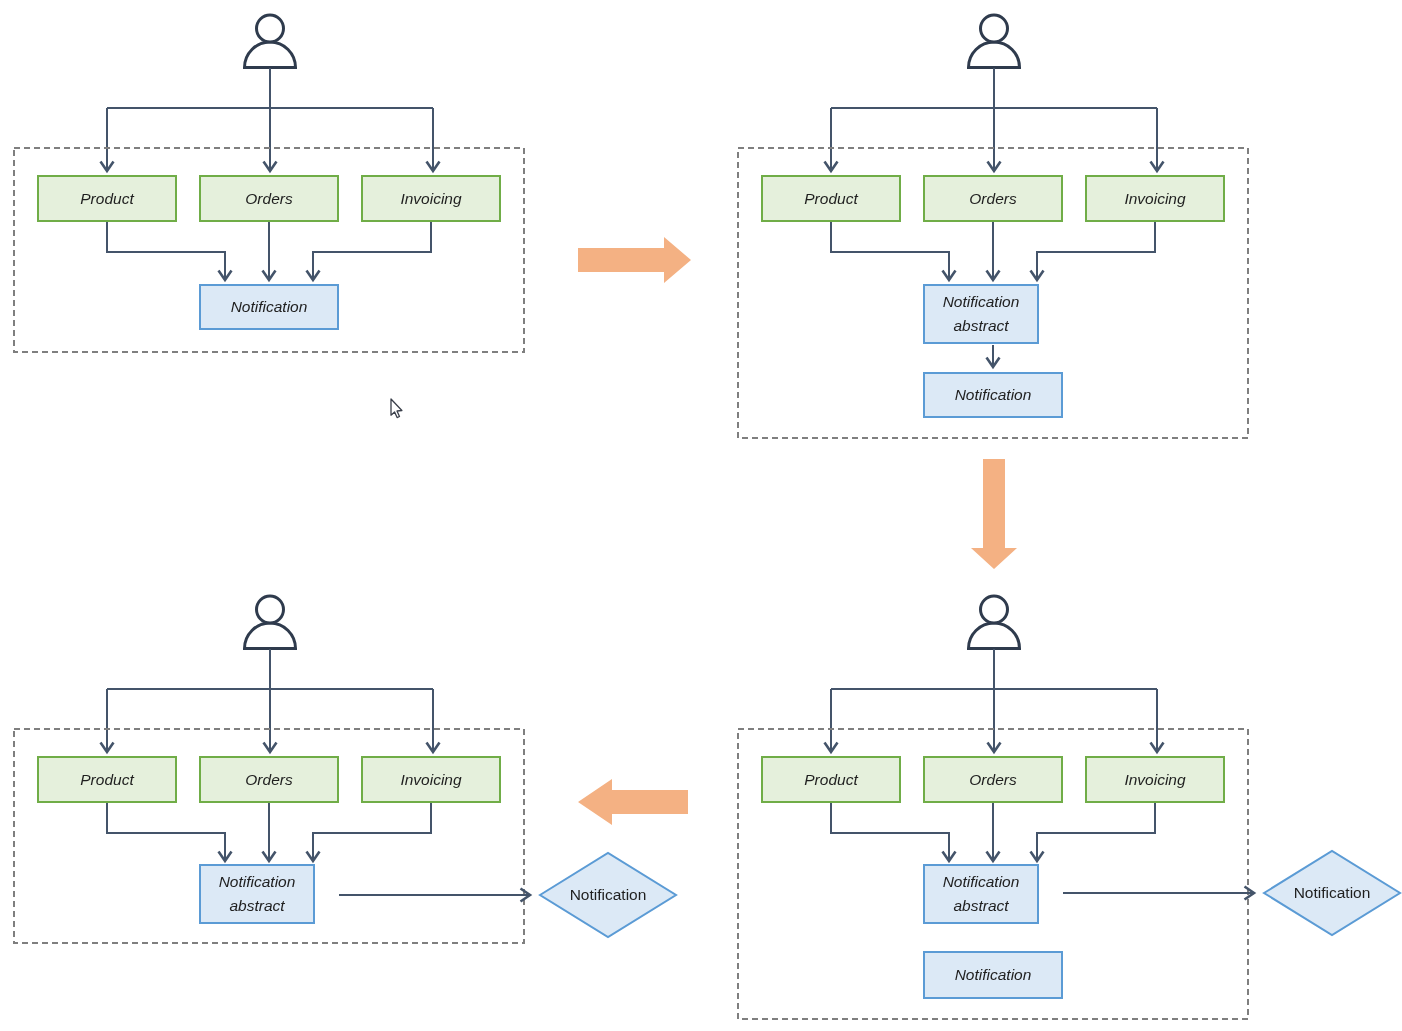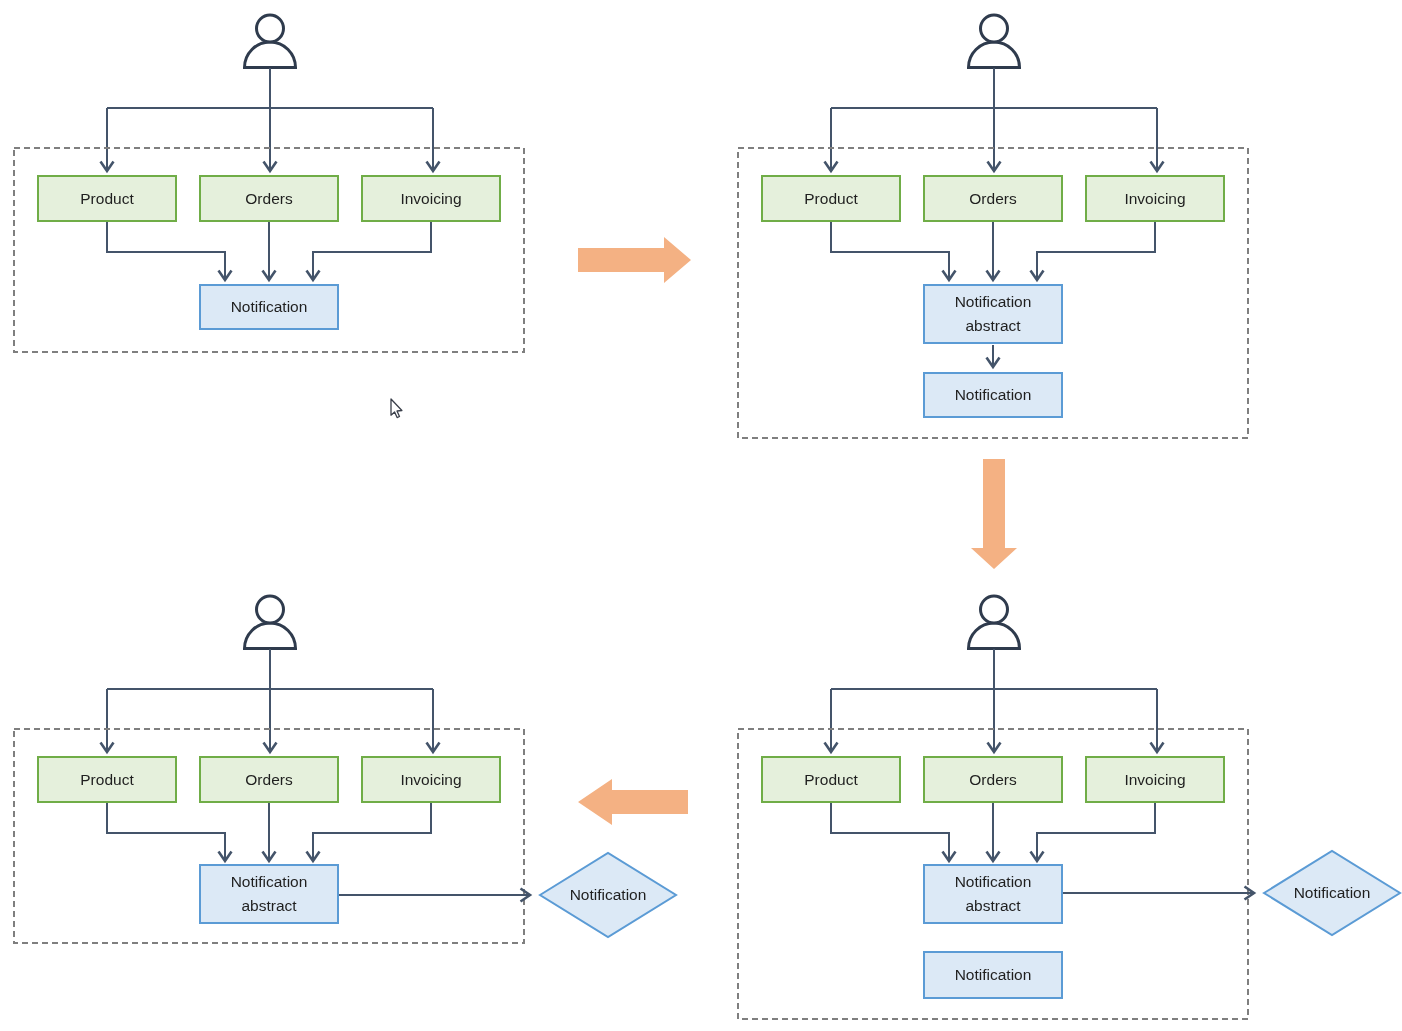--- a/index.html
+++ b/index.html
@@ -11,31 +11,32 @@
     overflow:hidden;
   }
   .shapes{position:absolute;left:0;top:0;}
   .node{
     position:absolute;
     display:flex;align-items:center;justify-content:center;
     text-align:center;
     font-size:15.5px;color:#1f1f1f;
     box-sizing:border-box;
     line-height:24px;
+    font-style:italic;
   }
   .service-box{
     width:140px;height:47px;
     background:#E5F0DC;border:2px solid #70AD47;
   }
   .notif-box{
     width:140px;height:46px;
     background:#DCE9F6;border:2px solid #5B9BD5;
   }
   .abstract-box{
-    width:140px;height:60px;
+    width:116px;height:60px;
     background:#DCE9F6;border:2px solid #5B9BD5;
     padding:0 16px;
   }
   .p4-notif{height:48px;}
   .diamond-label{
     position:absolute;width:120px;height:22px;line-height:22px;
     text-align:center;font-size:15.5px;color:#1f1f1f;
   }
 </style>
 </head>

